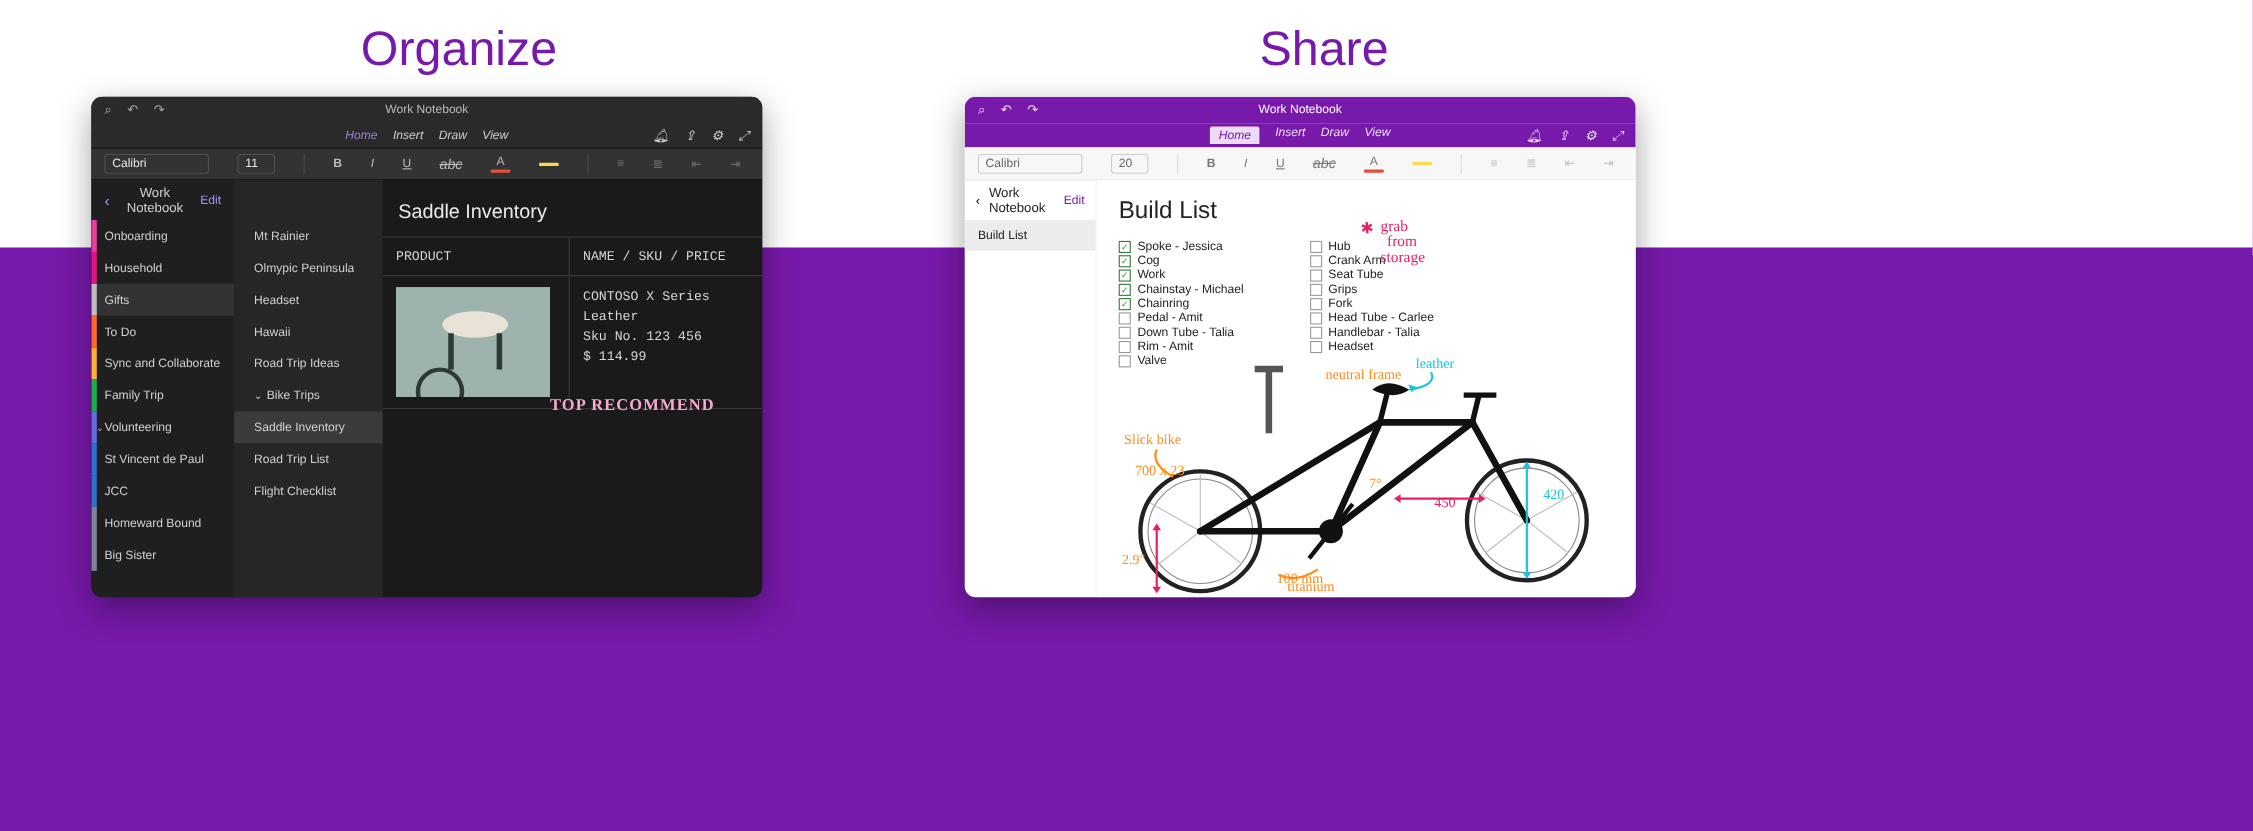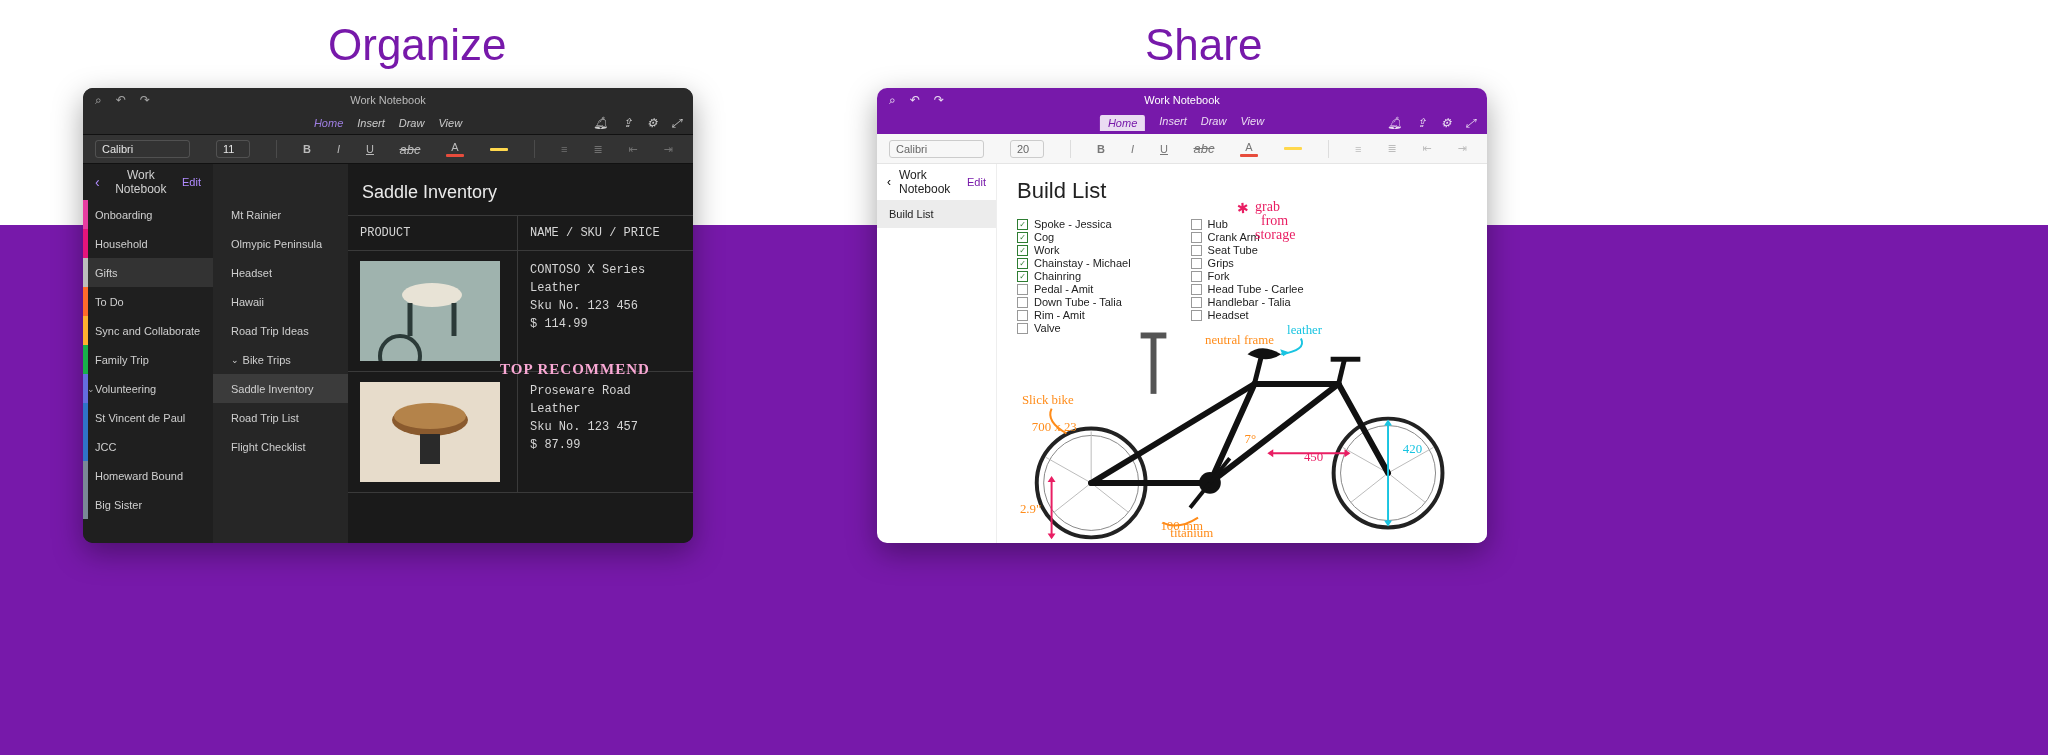--- a/index.html
+++ b/index.html
@@ -270,37 +270,20 @@
                 </svg>
             </div>
           </div>
           <div class="inv-c2 inv-text">
             <div>CONTOSO X Series Leather</div>
             <div>Sku No. 123 456</div>
             <div>$ 114.99</div>
             <div class="ink-annot" style="left:-18px; top:72px">TOP RECOMMEND</div>
           </div>
         </div>
-        <div class="inv-row">
-          <div class="inv-c1" style="padding:0">
-            <div class="thumb">
-              <svg viewBox="0 0 140 100">
-                  <rect width="140" height="100" fill="#e7dccb"></rect>
-                  <ellipse cx="70" cy="38" rx="38" ry="16" fill="#8a5a2e"></ellipse>
-                  <ellipse cx="70" cy="34" rx="36" ry="13" fill="#b4834a"></ellipse>
-                  <rect x="60" y="52" width="20" height="30" fill="#2a2a2a"></rect>
-                </svg>
-            </div>
-          </div>
-          <div class="inv-c2 inv-text">
-            <div>Proseware Road Leather</div>
-            <div>Sku No. 123 457</div>
-            <div>$ 87.99</div>
-          </div>
-        </div>
       </div>
     </div>
   </div>
 </div>
 
 <div class="window light" style="left:877px; width:610px; height:455px">
   <div class="titlebar">
     <div class="title-icons">
       <span>⌕</span>
       <span>↶</span>

